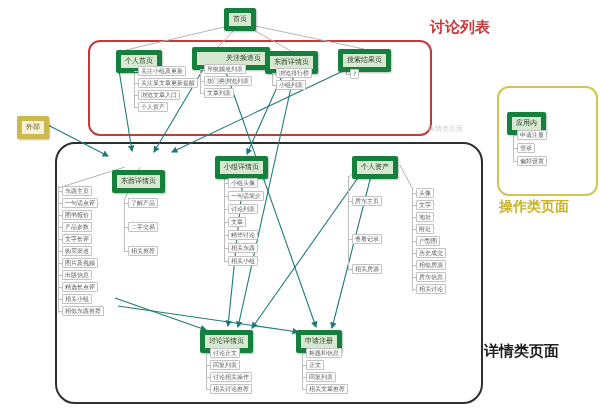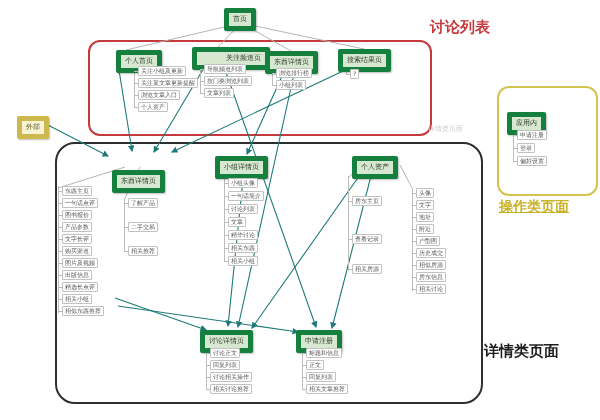--- a/index.html
+++ b/index.html
@@ -67,21 +67,21 @@
     <line x1="296" y1="65" x2="238" y2="327" stroke="#1d7a78" stroke-width="1.1" marker-end="url(#arr)"></line>
     <line x1="360" y1="63" x2="172" y2="152" stroke="#1d7a78" stroke-width="1.1" marker-end="url(#arr)"></line>
     <line x1="244" y1="170" x2="228" y2="326" stroke="#1d7a78" stroke-width="1.1" marker-end="url(#arr)"></line>
     <line x1="115" y1="298" x2="206" y2="330" stroke="#1d7a78" stroke-width="1.1" marker-end="url(#arr)"></line>
     <line x1="118" y1="306" x2="298" y2="332" stroke="#1d7a78" stroke-width="1.1" marker-end="url(#arr)"></line>
     <line x1="362" y1="172" x2="252" y2="328" stroke="#1d7a78" stroke-width="1.1" marker-end="url(#arr)"></line>
     <line x1="372" y1="172" x2="332" y2="328" stroke="#1d7a78" stroke-width="1.1" marker-end="url(#arr)"></line>
   </svg>
 
   <div class="group-label label-red" style="left:430px;top:18px;">讨论列表</div>
-  <div class="group-label label-yellow" style="left:499px;top:198px;text-decoration:underline;">操作类页面</div>
+  <div class="group-label label-yellow" style="left:499px;top:198px;">操作类页面</div>
   <div class="group-label label-black" style="left:484px;top:342px;">详情类页面</div>
   <div class="faint-note" style="left:428px;top:124px;">详情类页面</div>
 
   <div class="node" style="left:224px;top:8px;">首页</div>
 
   <div class="node yellow" style="left:17px;top:116px;">外部</div>
 
   <div class="node" style="left:116px;top:50px;">个人首页</div>
   <div class="spine" style="left:134px;top:64px;height:44px;"></div>
   <div class="item" style="left:138px;top:66px;">关注小组及更新</div>

